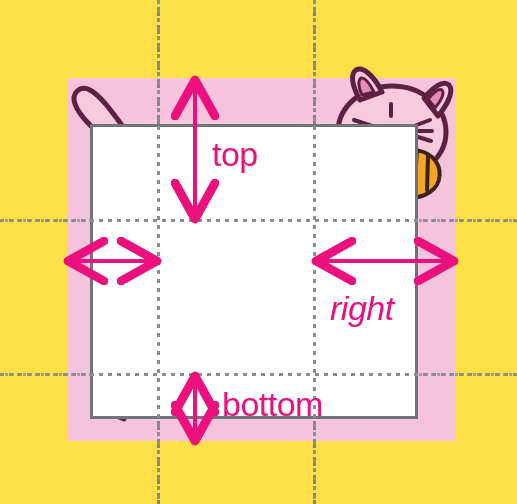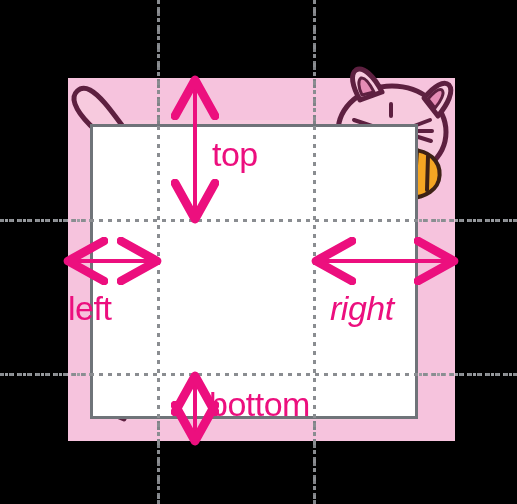--- a/index.html
+++ b/index.html
@@ -6,21 +6,21 @@
     margin: 0;
     padding: 0;
     background: #ffffff;
   }
   #stage {
     position: relative;
     width: 517px;
     height: 504px;
     overflow: hidden;
     font-family: "Liberation Sans", sans-serif;
-    background: #000000;
+    background: #fde047;
   }
   .layer {
     position: absolute;
     left: 0; top: 0;
     width: 517px;
     height: 504px;
   }
   
   .margin-block {
     position: absolute;
@@ -147,19 +147,18 @@
 
     <line x1="72" y1="261" x2="153" y2="261" stroke="#ec0f7e" stroke-width="4" marker-start="url(#at)" marker-end="url(#ah)"></line>
 
     <line x1="320" y1="261" x2="450" y2="261" stroke="#ec0f7e" stroke-width="4" marker-start="url(#at)" marker-end="url(#ah)"></line>
 
     <line x1="195" y1="380" x2="195" y2="437" stroke="#ec0f7e" stroke-width="4" marker-start="url(#at)" marker-end="url(#ah)"></line>
   </svg>
 
   <div class="label" style="left:212px; top:137px;">top</div>
 
-  <div class="label" style="left:68px; top:291px;">left</div>
 
   <div class="label" style="left:330px; top:291px;font-style:italic;">right</div>
 
-  <div class="label" style="left:209px; top:387px;">bottom</div>
+  <div class="label" style="left:222px; top:387px;">bottom</div>
 
 </div>
 
 </body></html>

